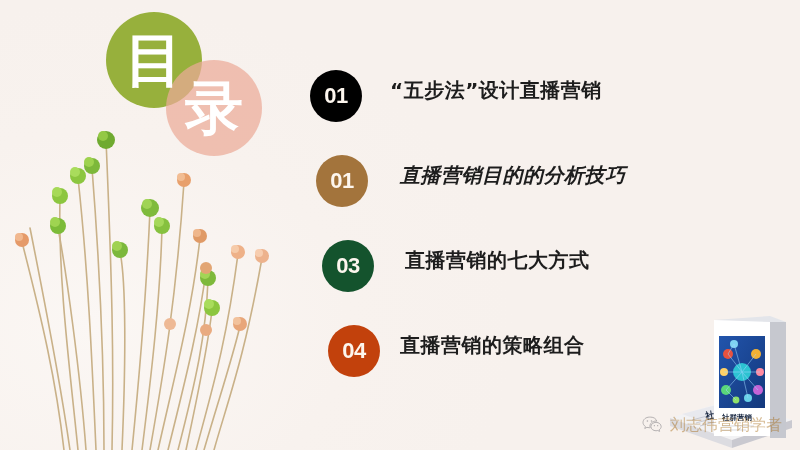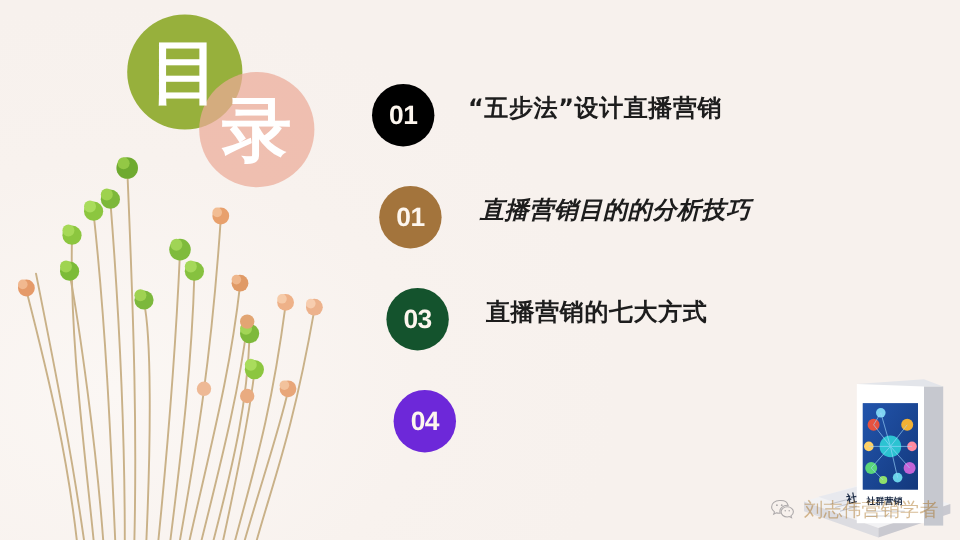--- a/index.html
+++ b/index.html
@@ -263,21 +263,22 @@
       <div class="num-badge" style="background:#a3743c">01</div>
       <div class="row-label">直播营销目的的分析技巧</div>
     </div>
 
     <div class="agenda-row r2">
       <div class="num-badge" style="background:#14532d">03</div>
       <div class="row-label">直播营销的七大方式</div>
     </div>
 
     <div class="agenda-row r3">
-      <div class="num-badge" style="background:#6d28d9">04</div>
+      <div class="num-badge" style="background:#c2410c">04</div>
+      <div class="row-label">直播营销的策略组合</div>
     </div>
 
   </div>
 
   <div class="books">
     <svg width="130" height="140" viewBox="0 0 130 140" xmlns="http://www.w3.org/2000/svg">
 
       <g>
         <path d="M0 108 L60 90 L122 110 L62 130 Z" fill="#f2f2f4"></path>
         <path d="M0 108 L62 130 L62 138 L0 116 Z" fill="#dcdce1"></path>

